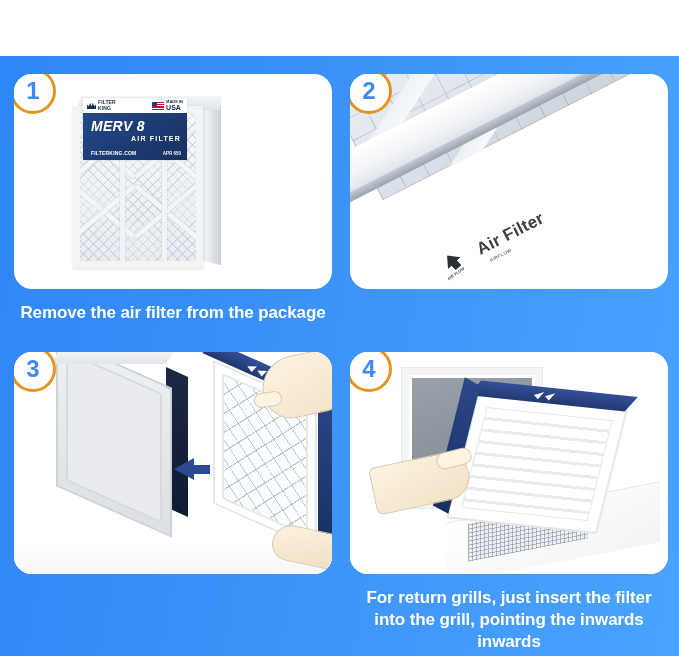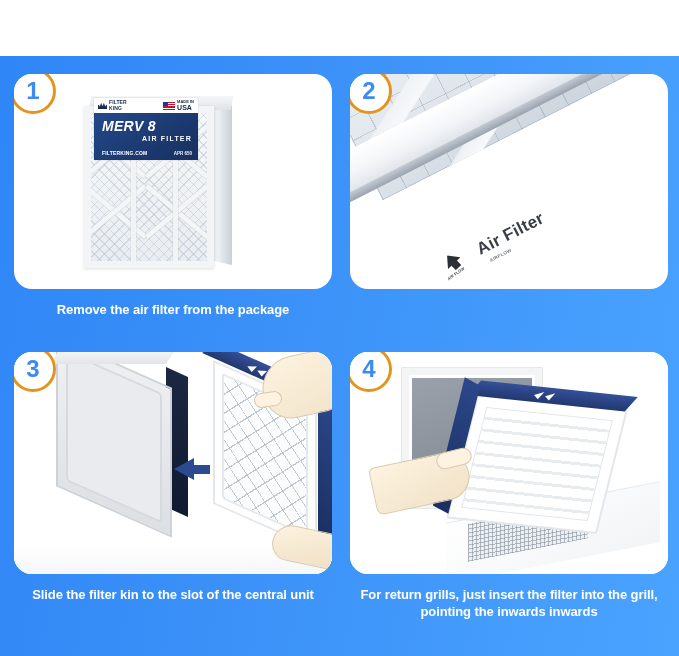--- a/index.html
+++ b/index.html
@@ -49,27 +49,27 @@
     border:3px solid #e3941f;
     box-sizing:border-box;
     display:flex;align-items:center;justify-content:center;
     font-size:24px;font-weight:bold;color:#3d8bf2;
     z-index:40;
     font-family:"Liberation Sans", sans-serif;
   }
 
   .caption{
     margin-top:13px;text-align:center;color:#ffffff;
-    font-size:13px;font-weight:bold;line-height:1.28;
+    font-size:17px;font-weight:bold;line-height:1.28;
     letter-spacing:-0.1px;
     font-family:"Liberation Sans", sans-serif;
   }
 
   
-  .c1-wrap{position:absolute;left:64px;top:22px;width:190px;height:172px;}
+  .c1-wrap{position:absolute;left:53px;top:22px;width:190px;height:172px;}
   .c1-depth{
     position:absolute;left:128px;top:6px;width:26px;height:160px;
     background:linear-gradient(90deg,#d8dde3,#eef1f4 45%,#c9cfd6);
     transform:skewY(14deg);border-radius:1px;
   }
   .c1-top{
     position:absolute;left:12px;top:0px;width:142px;height:14px;
     background:linear-gradient(180deg,#f4f6f8,#dfe4ea);
     transform:skewX(-12deg);
   }
@@ -465,21 +465,20 @@
               </div>
             </div>
 
             <div class="c3-hand"></div>
             <div class="c3-thumb"></div>
             <div class="c3-hand2"></div>
           </div>
 
           <div class="badge">3</div>
         </div>
-        <div class="caption">Slide the filter kin to the slot of the central unit</div>
       </div>
 
       <div class="step step-4">
         <div class="card card-4">
 
           <div class="c4-stage">
             <div class="c4-wall"></div>
             <div class="c4-duct"></div>
 
             <div class="c4-ceiling"></div>

